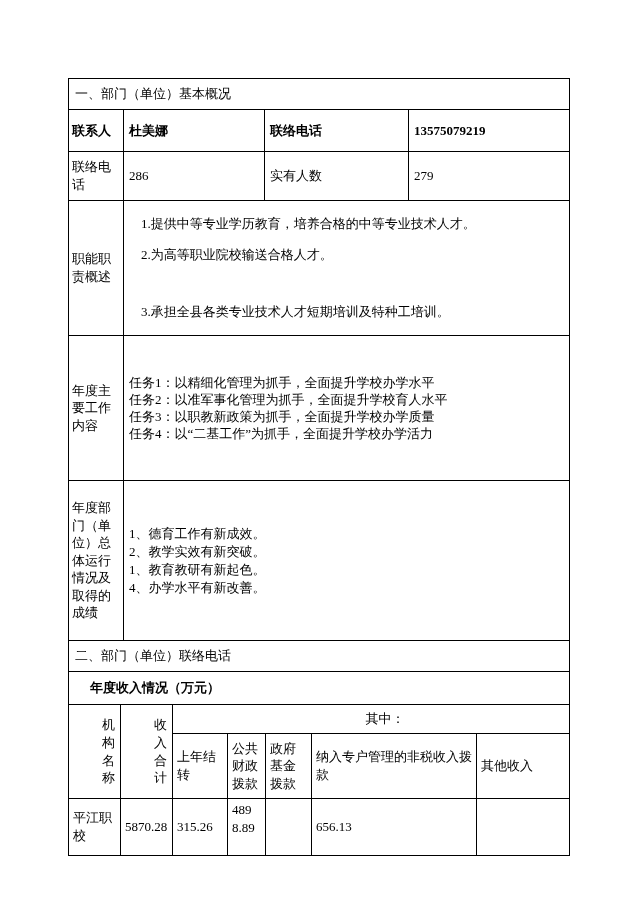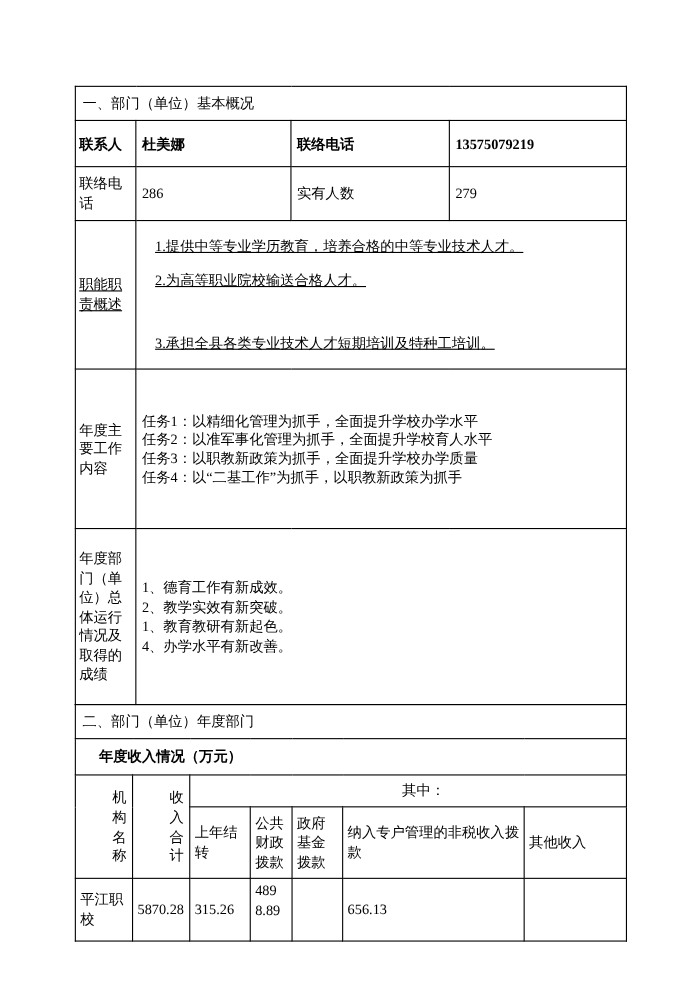--- a/index.html
+++ b/index.html
@@ -32,21 +32,21 @@
     overflow: hidden;
   }
   .t2 { margin-top: -1px; }
   td.sec {
     font-weight: normal;
     height: 26px;
     padding-left: 6px;
   }
   tr.r-contact td { height: 37px; font-weight: bold; }
   tr.r-staff td { height: 44px; }
-  tr.r-duties td { height: 130px; text-decoration: underline; }
+  tr.r-duties td { height: 130px; }
   tr.r-work td { height: 140px; }
   tr.r-perf td { height: 155px; }
   tr.r-caption td { height: 28px; font-weight: bold; padding-left: 21px; }
   tr.r-among td { height: 24px; padding-left: 32px; }
   tr.r-subhead td { height: 60px; }
   tr.r-data td { height: 52px; }
   .label-cell { padding: 2px 3px; }
   .content-cell { padding: 2px 5px; }
   .duty-item { text-indent: 12px; margin-bottom: 13px; }
   .duty-item:last-child { margin-bottom: 0; margin-top: 40px; }
@@ -91,21 +91,21 @@
           <div class="duty-item">2.为高等职业院校输送合格人才。</div>
           <div class="duty-item">3.承担全县各类专业技术人才短期培训及特种工培训。</div>
         </td>
       </tr>
       <tr class="r-work">
         <td class="label-cell">年度主要工作内容</td>
         <td colspan="3" class="content-cell">
           <div class="work-line">任务1：以精细化管理为抓手，全面提升学校办学水平</div>
           <div class="work-line">任务2：以准军事化管理为抓手，全面提升学校育人水平</div>
           <div class="work-line">任务3：以职教新政策为抓手，全面提升学校办学质量</div>
-          <div class="work-line">任务4：以“二基工作”为抓手，以职教新政策为抓手</div>
+          <div class="work-line">任务4：以“二基工作”为抓手，全面提升学校办学活力</div>
         </td>
       </tr>
       <tr class="r-perf">
         <td class="label-cell">年度部门（单位）总体运行情况及取得的成绩</td>
         <td colspan="3" class="content-cell">
           <div class="perf-line">1、德育工作有新成效。</div>
           <div class="perf-line">2、教学实效有新突破。</div>
           <div class="perf-line">1、教育教研有新起色。</div>
           <div class="perf-line">4、办学水平有新改善。</div>
         </td>
@@ -118,21 +118,21 @@
       <col style="width:52px">
         <col style="width:52px">
         <col style="width:55px">
         <col style="width:38px">
         <col style="width:46px">
         <col style="width:165px">
         <col style="width:93px">
     </colgroup>
     <tbody>
       <tr>
-        <td colspan="7" class="sec">二、部门（单位）年度部门</td>
+        <td colspan="7" class="sec">二、部门（单位）联络电话</td>
       </tr>
       <tr class="r-caption">
         <td colspan="7">年度收入情况（万元）</td>
       </tr>
       <tr class="r-among">
         <td rowspan="2" class="center pre">机构
 名称</td>
         <td rowspan="2" class="center pre">收入
 合计</td>
         <td colspan="5" class="center">其中：</td>

